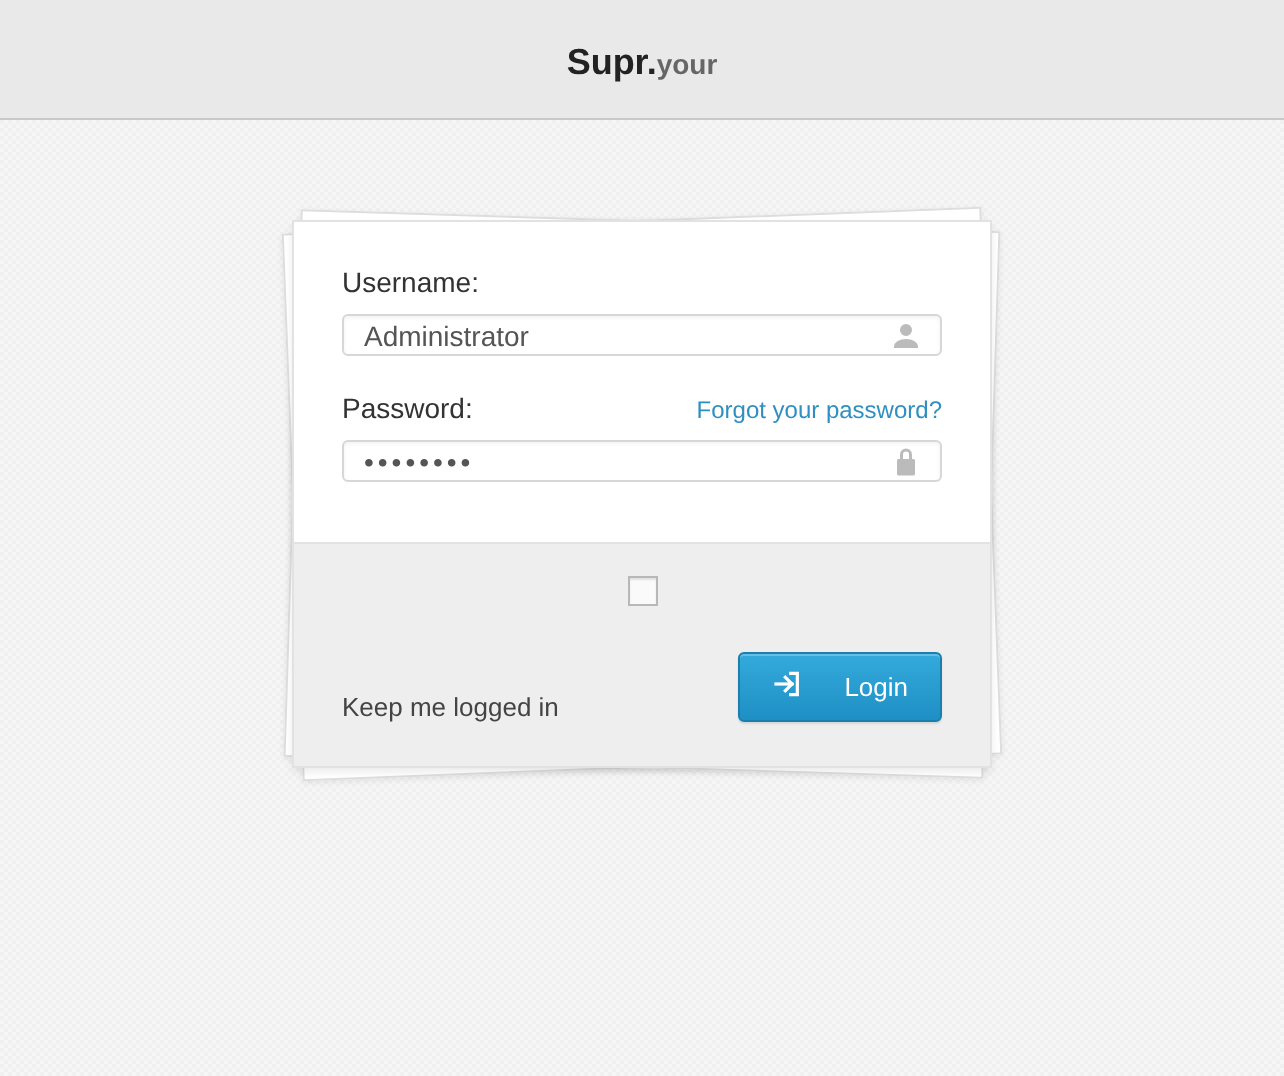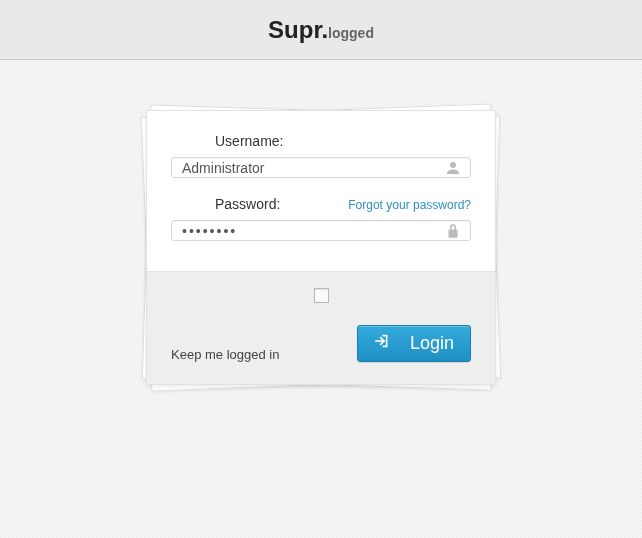--- a/index.html
+++ b/index.html
@@ -15,38 +15,38 @@
     background-position:0 0,2px 2px;
     overflow:hidden;
   }
   .topbar {
     height:60px;
     background:#e9e9e9;
     border-bottom:1px solid #c9c9c9;
     display:flex; align-items:center; justify-content:center;
   }
   .brand { font-size:22px; color:#333; }
-  .brand b { font-weight:800; font-size:24px; color:#222; }
+  .brand b { font-weight:800; font-size:18px; color:#222; }
   .brand span { font-size:14px; color:#666; font-weight:600; }
 
   .stage { position:relative; margin:50px auto 0; width:350px; }
   .paper {
     position:absolute; inset:0;
     background:#fff; border:1px solid #ddd;
     box-shadow:0 1px 3px rgba(0,0,0,.08);
   }
   .paper.p1 { transform:rotate(-2.2deg); }
   .paper.p2 { transform:rotate(1.8deg); }
   .card {
     position:relative; background:#fff; border:1px solid #e2e2e2;
     box-shadow:0 2px 4px rgba(0,0,0,.08);
   }
   .card-body { padding:22px 24px 26px; }
   .field { margin-bottom:18px; }
-  .field-top { display:flex; justify-content:space-between; align-items:baseline; margin-bottom:8px;margin-left:44px; }
+  .field-top { display:flex; justify-content:space-between; align-items:baseline; margin-bottom:8px; }
   .label { font-size:14px; color:#333; }
   .forgot { font-size:12px; color:#2f8fc1; text-decoration:none; cursor:pointer; }
   .input-wrap {
     position:relative;
     border:1px solid #d7d7d7; border-radius:3px;
     background:#fff;
     box-shadow:inset 0 1px 2px rgba(0,0,0,.05);
     height:21px;
   }
   .input-wrap input {
@@ -71,33 +71,33 @@
     box-shadow:inset 0 1px 1px rgba(0,0,0,.1);
     cursor:pointer;
   }
   .foot-row { display:flex; justify-content:space-between; align-items:flex-end; }
   .keep { font-size:13px; color:#444; }
   .btn {
     display:inline-flex; align-items:center; gap:20px;
     background:linear-gradient(#34aadc,#1e8fc4);
     border:1px solid #1b7fae; color:#fff;
     padding:7px 16px; border-radius:3px;
-    font-size:18px; cursor:pointer;
+    font-size:13px; cursor:pointer;
     box-shadow:inset 0 1px 0 rgba(255,255,255,.25), 0 1px 1px rgba(0,0,0,.1);
   }
   .btn svg { width:16px; height:16px; }
 
   input[type=password] { letter-spacing:2px; font-family:Arial; }
 </style>
 </head>
 <body>
 
 <div class="topbar">
   <div class="brand">
-    <b>Supr.</b><span>logged</span>
+    <b>Supr.</b><span>your</span>
   </div>
 </div>
 
 <div class="stage">
   <div class="paper p1"></div>
   <div class="paper p2"></div>
 
   <div class="card">
     <div class="card-body">
 

